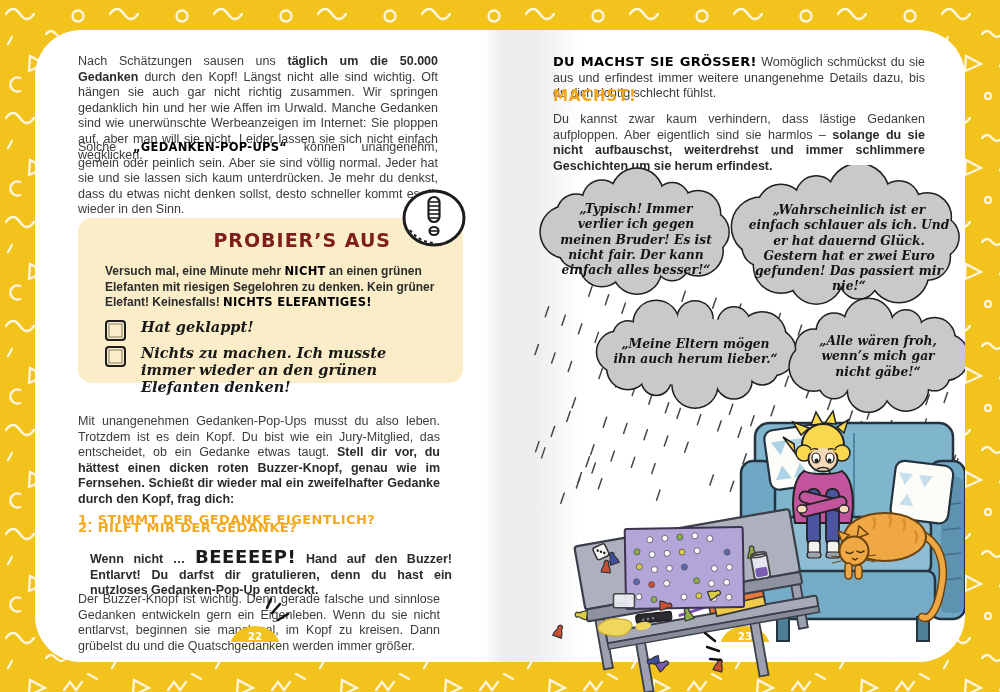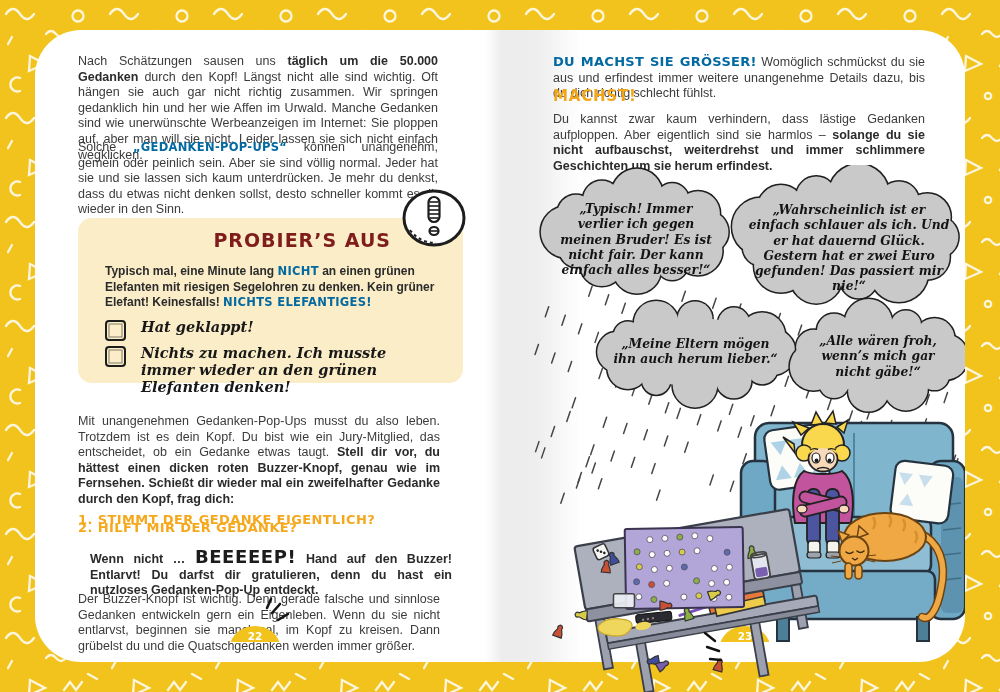--- a/index.html
+++ b/index.html
@@ -6,21 +6,21 @@
   body{width:1000px;height:692px;position:relative;overflow:hidden;background:#F1C31C;
        font-family:"Liberation Sans",sans-serif;}
   .bg{position:absolute;left:0;top:0;z-index:0;}
   .spread{position:absolute;left:35px;top:30px;width:930px;height:632px;background:#ffffff;
           border-radius:46px;z-index:1;}
   .spine{position:absolute;left:450px;top:0;width:96px;height:100%;
          background:linear-gradient(90deg,rgba(90,90,90,0) 0%,rgba(90,90,90,0.11) 18%,rgba(90,90,90,0.10) 55%,rgba(90,90,90,0) 100%);}
   .body-text{position:absolute;font-size:12.5px;line-height:15.6px;color:#3b3b3b;text-align:justify;}
   .b{font-weight:bold;color:#2b2b2b;}
   .i{}
-  .cx{font-family:"DejaVu Sans",sans-serif;font-weight:800;font-size:11.5px;letter-spacing:.3px;color:#0369a1;}
+  .cx{font-family:"DejaVu Sans",sans-serif;font-weight:800;font-size:11.5px;letter-spacing:.3px;color:#000000;}
   .cxl{font-family:"DejaVu Sans",sans-serif;font-weight:800;font-size:18px;letter-spacing:.6px;color:#1c1c1c;}
   .trybox{position:absolute;left:43px;top:188px;width:385px;height:165px;background:#FAEDC7;border-radius:14px;}
   .trybox-title{position:absolute;right:72px;top:11px;font-family:"DejaVu Sans",sans-serif;
                 font-weight:800;font-size:19px;letter-spacing:1px;color:#7f1d1d;}
   .trybox-intro{position:absolute;left:27px;top:46px;width:332px;font-size:12px;line-height:15.5px;
                 font-weight:bold;color:#2b2b2b;text-align:left;}
   .opt-row{position:absolute;left:27px;display:flex;align-items:flex-start;}
   .chk{width:17px;height:17px;border:2.2px solid #1d1d1d;border-radius:4px;background:#FAEDC7;
        box-shadow:inset 0 0 0 1.5px #FAEDC7, inset 0 0 0 2.5px rgba(29,29,29,.55);flex:none;margin-top:2px;}
   .script{font-family:"DejaVu Serif",serif;font-style:italic;font-weight:700;color:#181818;}
@@ -63,21 +63,21 @@
 
 <div class="spread">
   <div class="spine"></div>
 
   <div class="body-text" style="left:43px;top:24px;width:360px;"><span>Nach Schätzungen sausen uns </span><span class="b">täglich um die 50.000 Gedanken</span><span> durch den Kopf! Längst nicht alle sind wichtig. Oft hängen sie auch gar nicht richtig zusammen. Wir springen gedanklich hin und her wie Affen im Urwald. Manche Gedanken sind wie unerwünschte Werbeanzeigen im Internet: Sie ploppen auf, aber man will sie nicht. Leider lassen sie sich nicht einfach wegklicken.</span></div>
 
   <div class="body-text" style="left:43px;top:110px;width:360px;"><span>Solche </span><span class="cx">„GEDANKEN-POP-UPS“</span><span> können unangenehm, gemein oder peinlich sein. Aber sie sind völlig normal. Jeder hat sie und sie lassen sich kaum unterdrücken. Je mehr du denkst, dass du etwas nicht denken sollst, desto schneller kommt es dir wieder in den Sinn.</span></div>
 
   <div class="trybox">
     <div class="trybox-title">PROBIER’S AUS</div>
-    <div class="trybox-intro"><span class="b">Typisch mal, eine Minute lang </span><span class="cx">NICHT</span><span class="b"> an einen grünen Elefanten mit riesigen Segelohren zu denken. Kein grüner Elefant! Keinesfalls! </span><span class="cx">NICHTS ELEFANTIGES!</span></div>
+    <div class="trybox-intro"><span class="b">Versuch mal, eine Minute mehr </span><span class="cx">NICHT</span><span class="b"> an einen grünen Elefanten mit riesigen Segelohren zu denken. Kein grüner Elefant! Keinesfalls! </span><span class="cx">NICHTS ELEFANTIGES!</span></div>
     <div class="opt-row" style="top:100px;">
       <div class="chk"></div>
       <div class="script opt-label" style="width:300px;">Hat geklappt!</div>
     </div>
     <div class="opt-row" style="top:126px;">
       <div class="chk"></div>
       <div class="script opt-label" style="width:300px;">Nichts zu machen. Ich musste immer wieder an den grünen Elefanten denken!</div>
     </div>
   </div>
 

